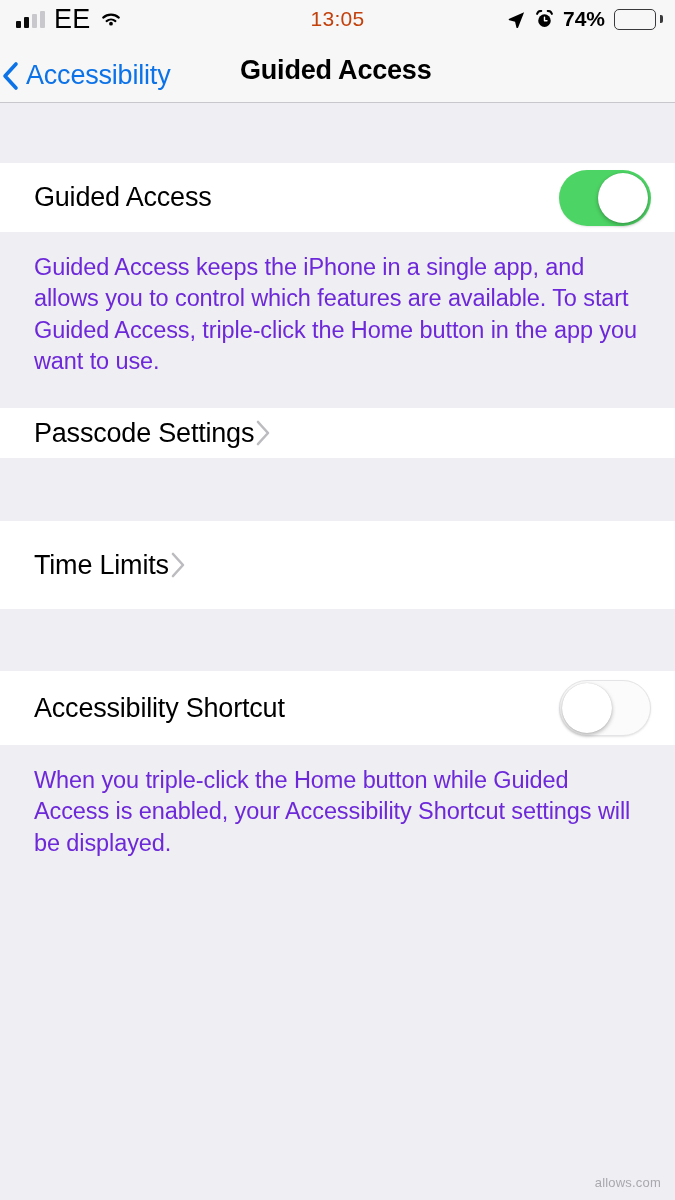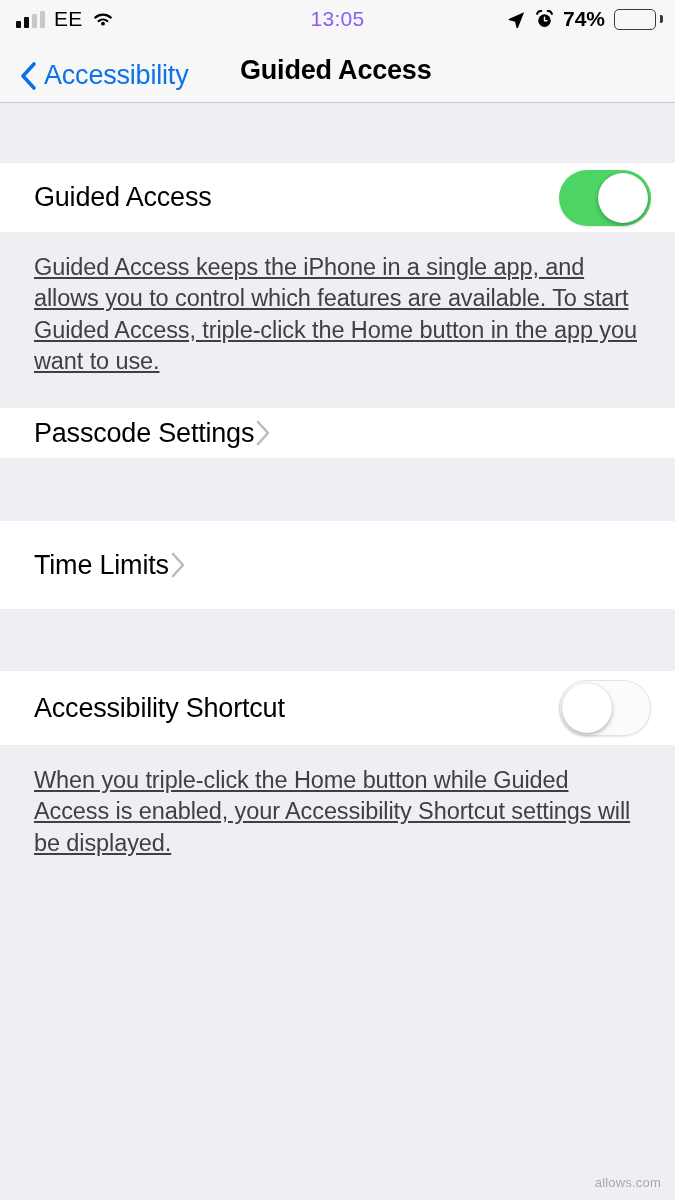--- a/index.html
+++ b/index.html
@@ -20,28 +20,28 @@
     padding:0 16px;
   }
   .sb-left{ display:flex; align-items:center; gap:9px; }
   .signal{ display:flex; align-items:flex-end; gap:3px; height:17px; }
   .signal i{ display:block; width:5px; border-radius:1px; background:#c9c9cd; }
   .signal i.on{ background:#0b0b0b; }
   .signal i:nth-child(1){ height:7px; }
   .signal i:nth-child(2){ height:11px; }
   .signal i:nth-child(3){ height:14px; }
   .signal i:nth-child(4){ height:17px; }
-  .carrier{ font-size:21px; color:#000; letter-spacing:.2px; }
+  .carrier{ font-size:27px; color:#000; letter-spacing:.2px; }
   .wifi{ width:24px; height:18px; display:block; }
   .sb-center{
     position:absolute; left:0; right:0; top:0; bottom:0;
     display:flex; align-items:center; justify-content:center;
     pointer-events:none;
   }
-  .clock{ font-size:21px; color:#8b5cf6; letter-spacing:.3px; }
+  .clock{ font-size:21px; color:#c2410c; letter-spacing:.3px; }
   .sb-right{ margin-left:auto; display:flex; align-items:center; gap:9px;font-weight:bold; }
   .loc{ width:19px; height:19px; display:block; }
   .alarm{ width:19px; height:19px; display:block; }
   .batt-pct{ font-size:21px; color:#000; }
   .battery{ position:relative; width:45px; height:21px; display:flex; align-items:center; }
   .battery .shell{
     width:42px; height:21px; border:1.8px solid #3a3a3c;
     border-radius:5px; padding:2px; position:relative;
   }
   .battery .fill{ height:100%; background:#0b0b0b; border-radius:2px; }
@@ -51,41 +51,41 @@
   }
 
   
   .navbar{
     position:relative; height:65px; background:#f7f7f7;
     border-bottom:1.5px solid #c8c7cc;
     display:flex; align-items:center;
   }
   .back{
     display:flex; align-items:center; gap:6px;
-    padding-left:18px; cursor:pointer; background:none; border:none;margin-top:11px;
+    cursor:pointer; background:none; border:none;margin-top:11px;
   }
   .back-chev{ width:20px; height:30px; display:block; }
   .back-label{ font-size:27px; color:#0c72e8; letter-spacing:-.2px; }
   .nav-title{
     position:absolute; left:240px; top:50%; transform:translateY(-50%);
     font-size:27px; font-weight:bold; color:#000; letter-spacing:-.2px;
     white-space:nowrap;
   }
 
   
   .gap{ background:#efeef2; }
   .cell{
     background:#fff; display:flex; align-items:center;
     padding:0 24px 0 34px; position:relative;
   }
   .cell .label{ font-size:27px; color:#000; letter-spacing:-.2px; }
   .cell .chev{ margin-left:auto; width:18px; height:30px; display:block; }
   .footer{
     background:#efeef2; padding:20px 36px 14px 34px;
-    font-size:23.5px; line-height:1.33; color:#404040; letter-spacing:-.1px;text-decoration:underline;
+    font-size:23.5px; line-height:1.33; color:#6d28d9; letter-spacing:-.1px;
   }
 
   
   .switch{
     margin-left:auto; width:92px; height:56px; border-radius:28px;
     position:relative; flex:none;
     box-shadow:0 1px 2px rgba(0,0,0,.10);
   }
   .switch.on{ background:#4cd464; }
   .switch.off{ background:#fbfbfb; border:1.5px solid #e4e4e6; }

